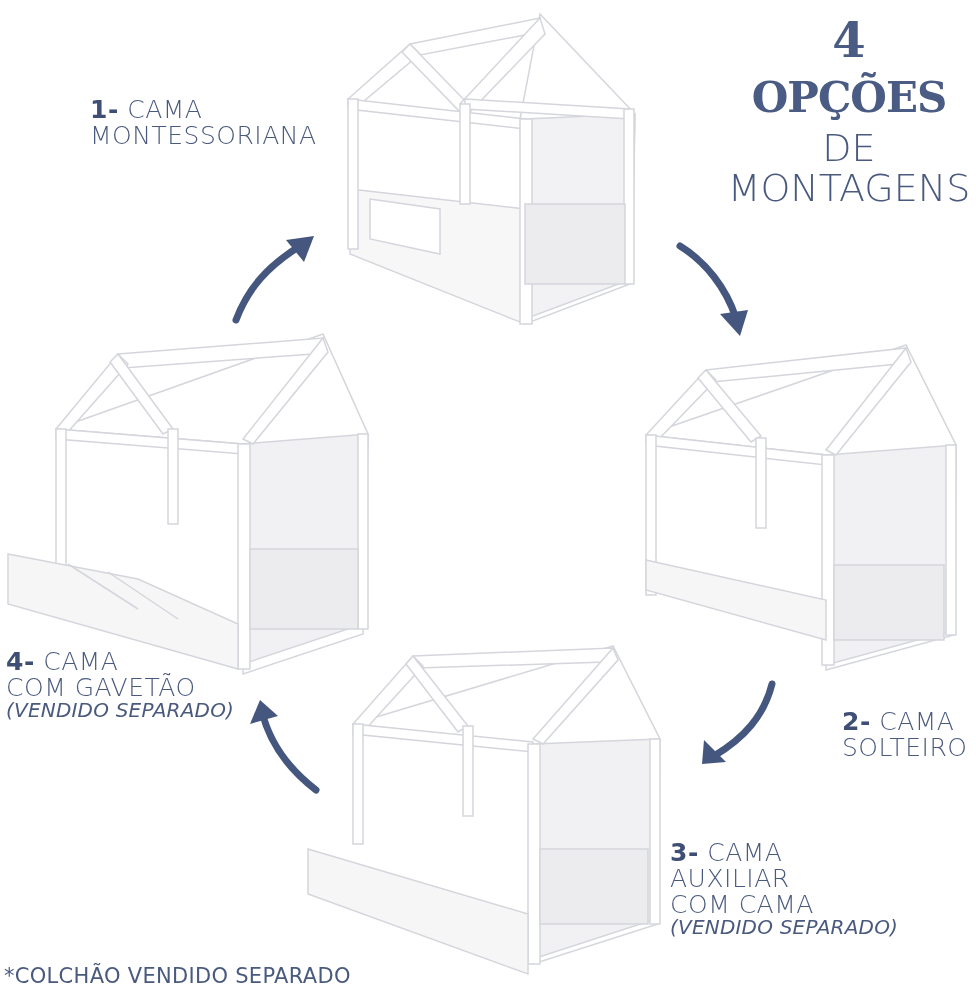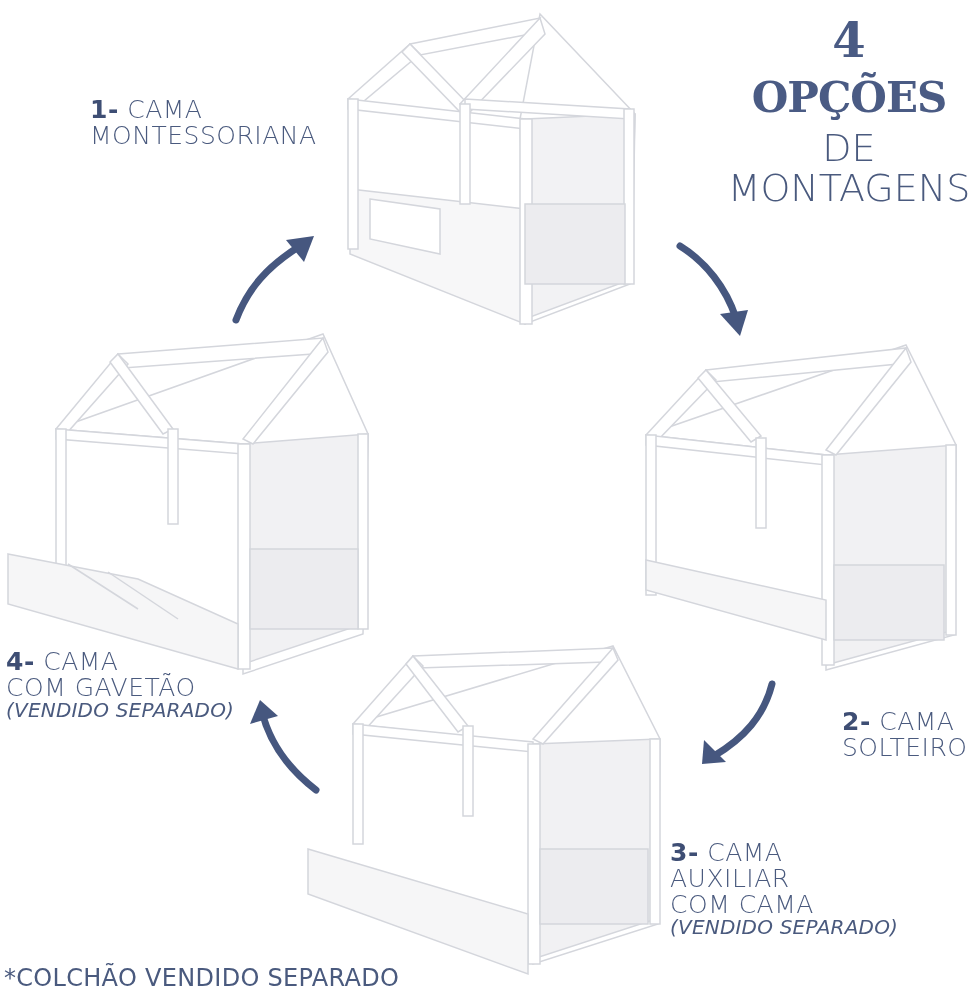--- a/index.html
+++ b/index.html
@@ -5,21 +5,21 @@
   html, body { margin: 0; padding: 0; background: #ffffff; }
   body { width: 976px; height: 1002px; position: relative; overflow: hidden; font-family: "DejaVu Sans", sans-serif; }
   .abs { position: absolute; }
   .label { color: #4a5a7e; font-size: 25px; line-height: 26px; letter-spacing: 0.5px; font-weight: 300; }
   .label .num { font-weight: bold; color: #3e4e74; }
   .small { font-size: 20px; line-height: 18px; color: #4a5a7e; letter-spacing: 0.2px; font-style: italic; }
   .headline { text-align: center; color: #4a5b84; }
   .big4 { font-family: "DejaVu Serif", serif; font-weight: bold; font-size: 48px; line-height: 56px; }
   .opcoes { font-family: "DejaVu Serif", serif; font-weight: bold; font-size: 42px; line-height: 60px; letter-spacing: -1px; }
   .de, .mont { font-size: 38px; line-height: 40px; color: #4a5a7e; font-weight: 300; }
-  .footnote { font-size: 24px; color: #4a5a7e; letter-spacing: 0.3px; }
+  .footnote { font-size: 21px; color: #4a5a7e; letter-spacing: 0.3px; }
   svg.bed { position: absolute; overflow: visible; }
   svg.arrow { position: absolute; }
 </style>
 </head>
 <body>
 
 <div class="abs headline" style="left:722px; top:12px; width:254px;">
   <div class="big4">4</div>
   <div class="opcoes">OPÇÕES</div>
   <div class="de">DE</div>

